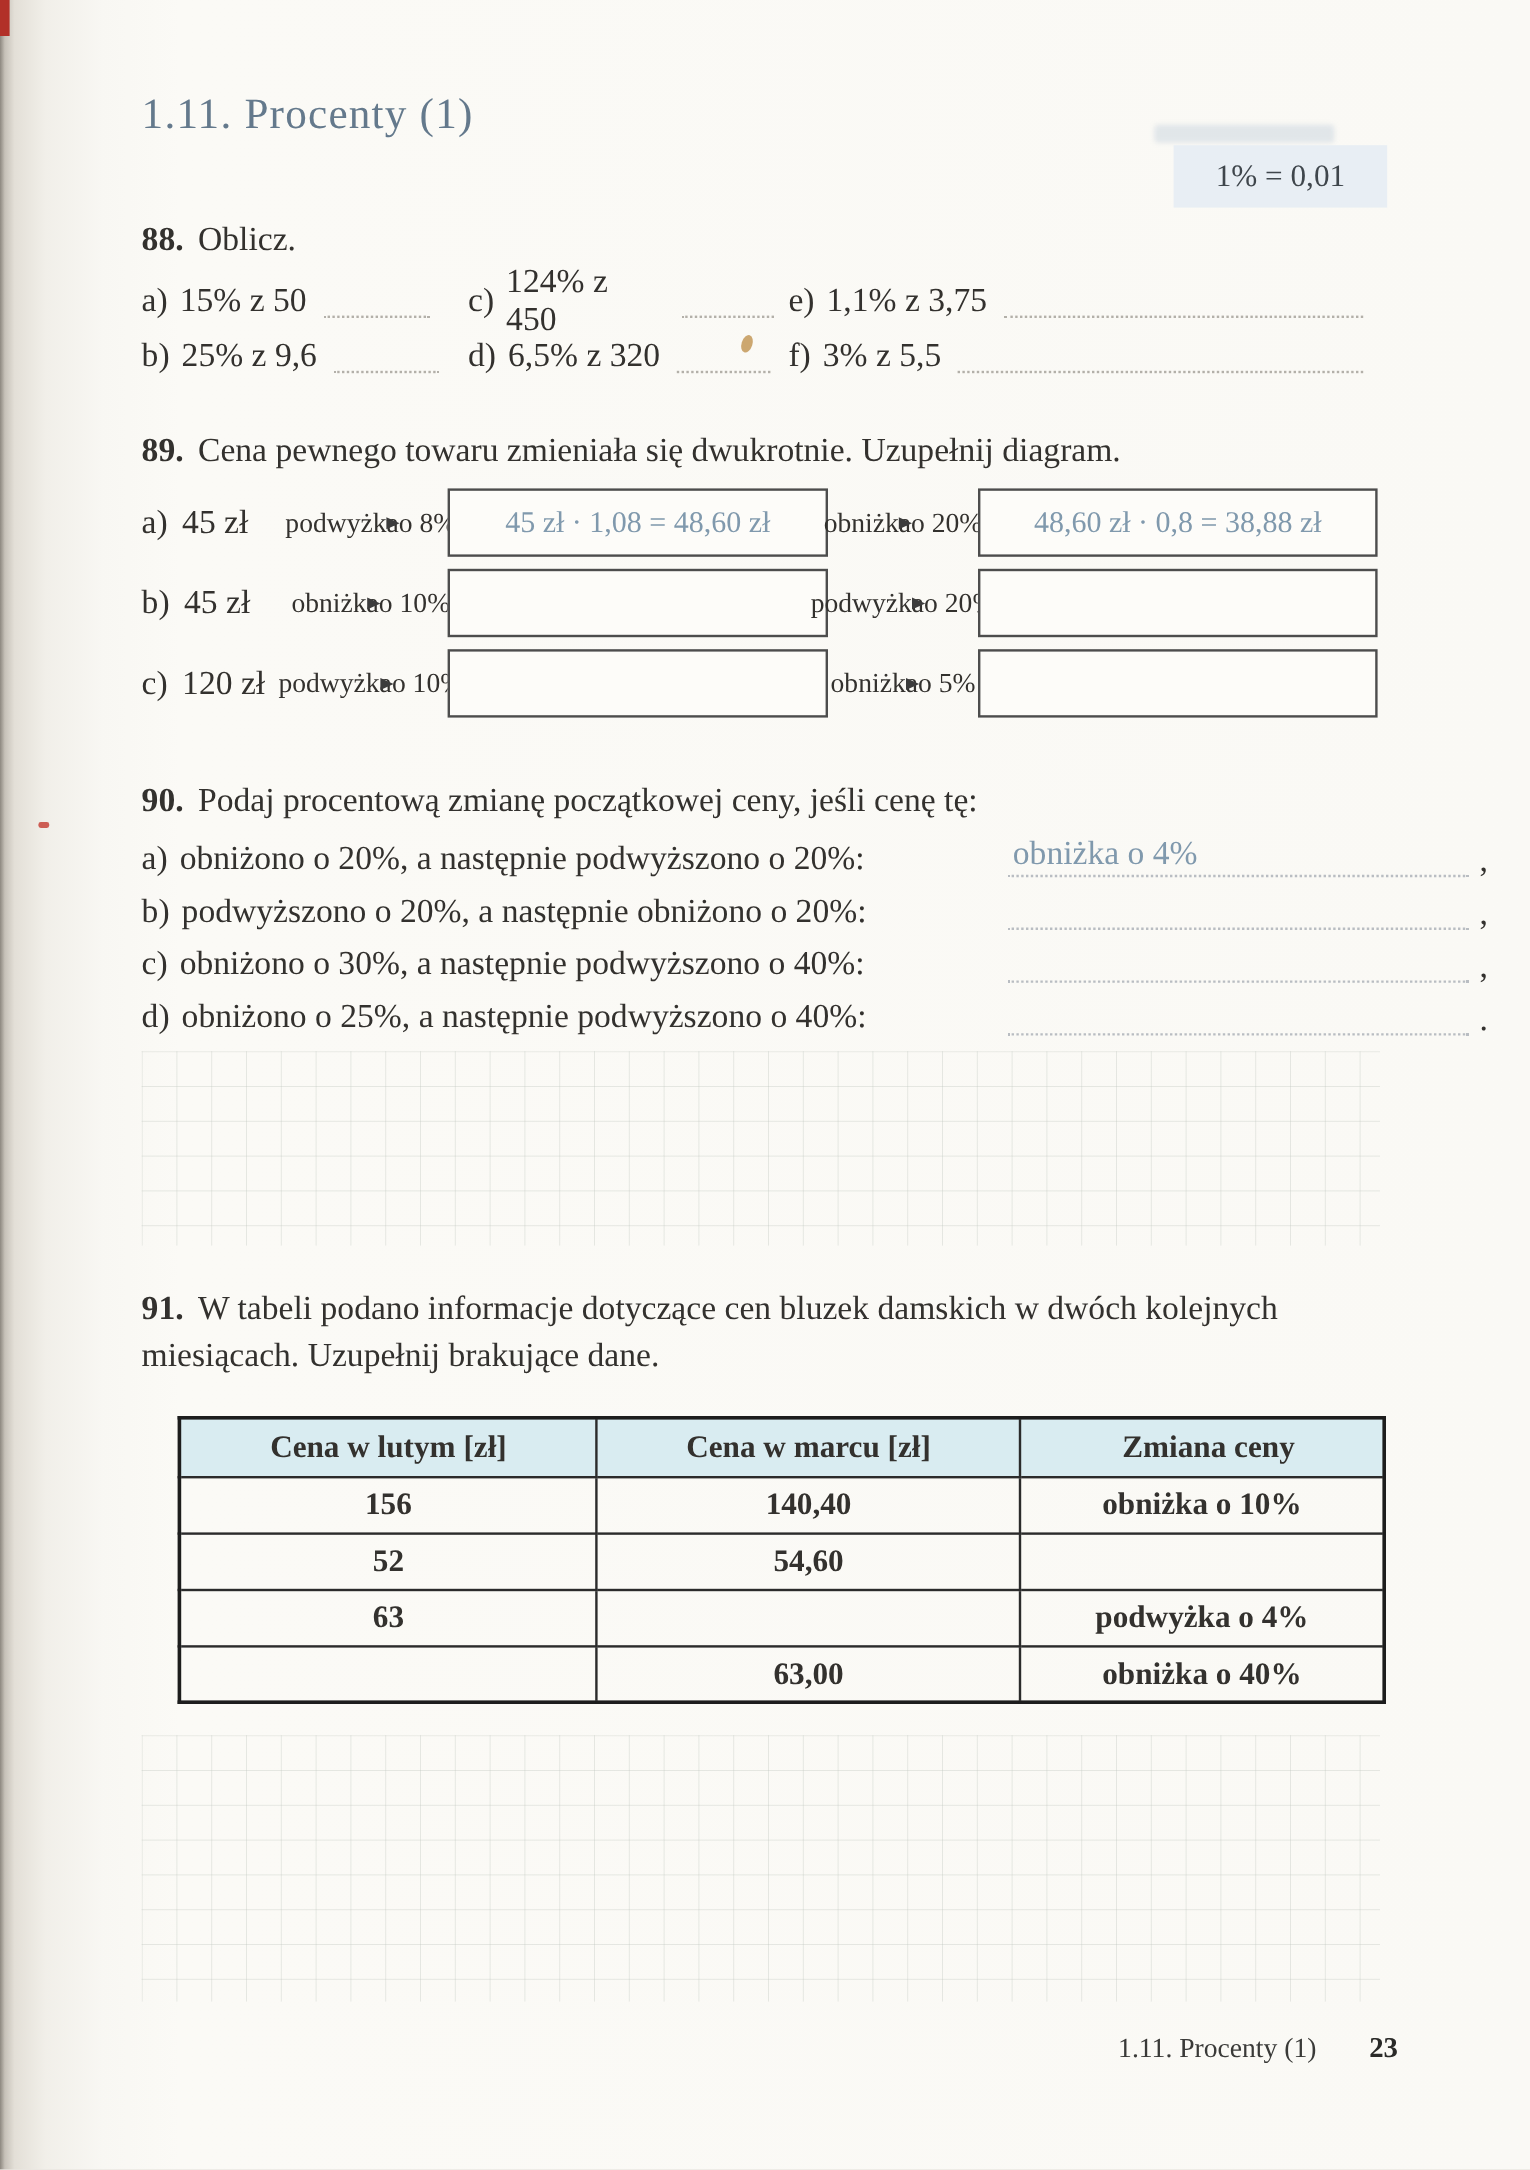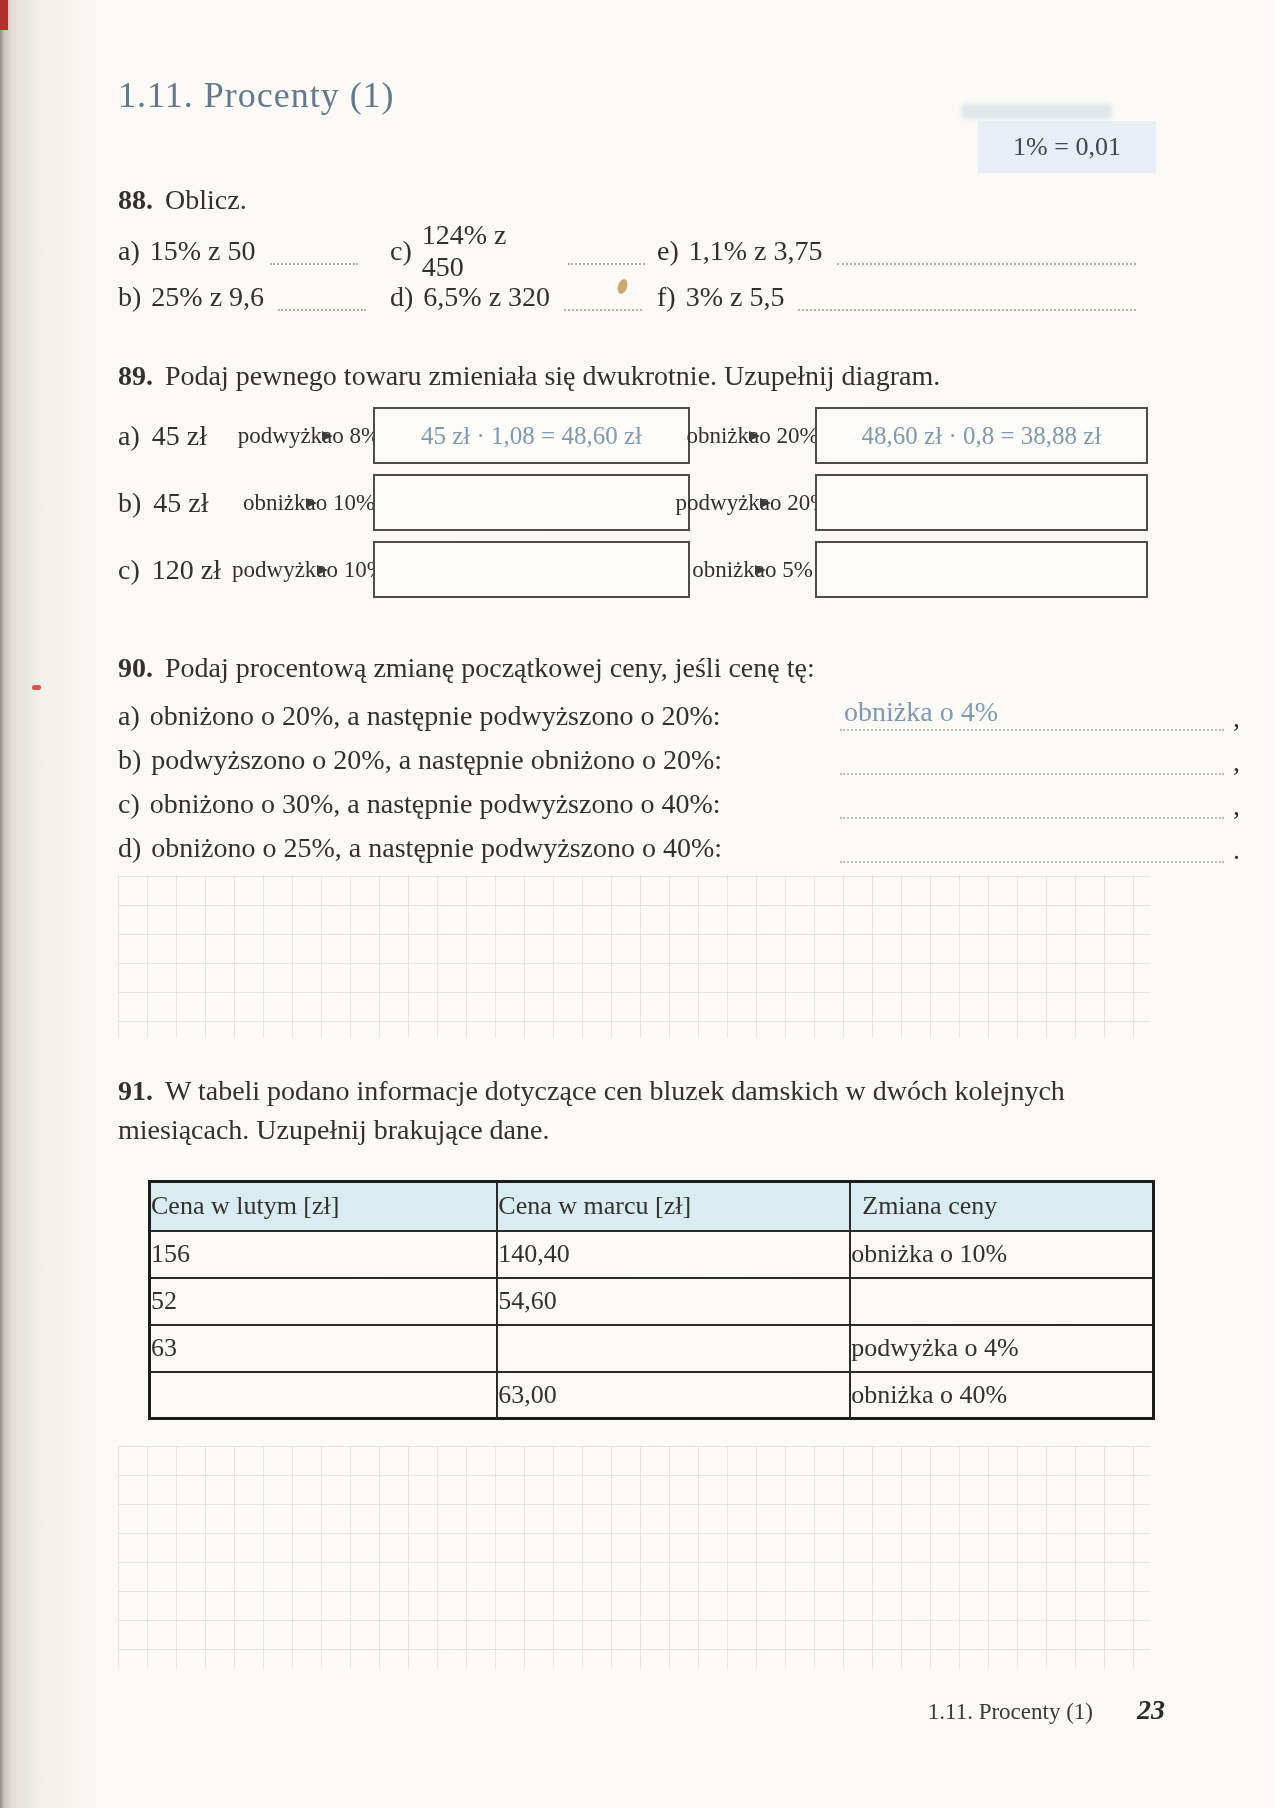--- a/index.html
+++ b/index.html
@@ -63,29 +63,29 @@
                      linear-gradient(to bottom, rgba(140,152,142,.35) 1px, transparent 1px);
     background-size:29px 29px; }
   .grid1 { left:118px; top:876px; width:1032px; height:162px; }
   .grid2 { left:118px; top:1446px; width:1032px; height:222px; }
 
   
   .ex91 { position:absolute; left:118px; top:1072px; width:1040px; }
   .ex91 .ex-head { line-height:1.38; }
   .blouse-table { position:absolute; left:148px; top:1180px; width:1007px; border-collapse:collapse;
     border:3px solid #1d1d1d; font-size:26px; }
-  .blouse-table th, .blouse-table td { border:2px solid #2b2b2b; height:47px; text-align:left; font-weight:normal; }
+  .blouse-table th, .blouse-table td { border:2px solid #2b2b2b; height:47px; text-align:center; font-weight:bold; }
   .blouse-table thead th { background:#d9ecf1; height:49px; }
   .c1 { width:349px; } .c2 { width:354px; } .c3 { width:304px;padding-left:11px; }
 
   
   .footer { position:absolute; left:700px; top:1694px; width:465px; display:flex;
     justify-content:flex-end; align-items:baseline; gap:44px; }
   .footer .sec { font-size:23px; color:#3a3a38; }
-  .footer .pnum { font-size:28px; font-weight:bold; color:#2a2a28;font-style:italic; }
+  .footer .pnum { font-size:24px; font-weight:bold; color:#2a2a28; }
 </style>
 </head>
 <body>
 
 <div class="page">
 
   <div class="red-strip"></div>
   <div class="red-dash"></div>
   <div class="speck"></div>
   <div class="smudge"></div>
@@ -129,21 +129,21 @@
       <div class="ex88-item">
         <span class="lbl">f)</span>
         <span>3% z 5,5</span>
         <span class="dots grow"></span>
       </div>
     </div>
   </div>
 
   <div class="ex89">
     <div class="ex-head">
-      <span class="num">89.</span><span>Podaj pewnego towaru zmieniała się dwukrotnie. Uzupełnij diagram.</span>
+      <span class="num">89.</span><span>Cena pewnego towaru zmieniała się dwukrotnie. Uzupełnij diagram.</span>
     </div>
     <div class="ex89-rows">
 
       <div class="ex89-row">
         <div class="lp">
           <span>a)</span>
           <span>45 zł</span>
         </div>
         <div class="arrow a1">
           <span class="alab">podwyżka</span>

